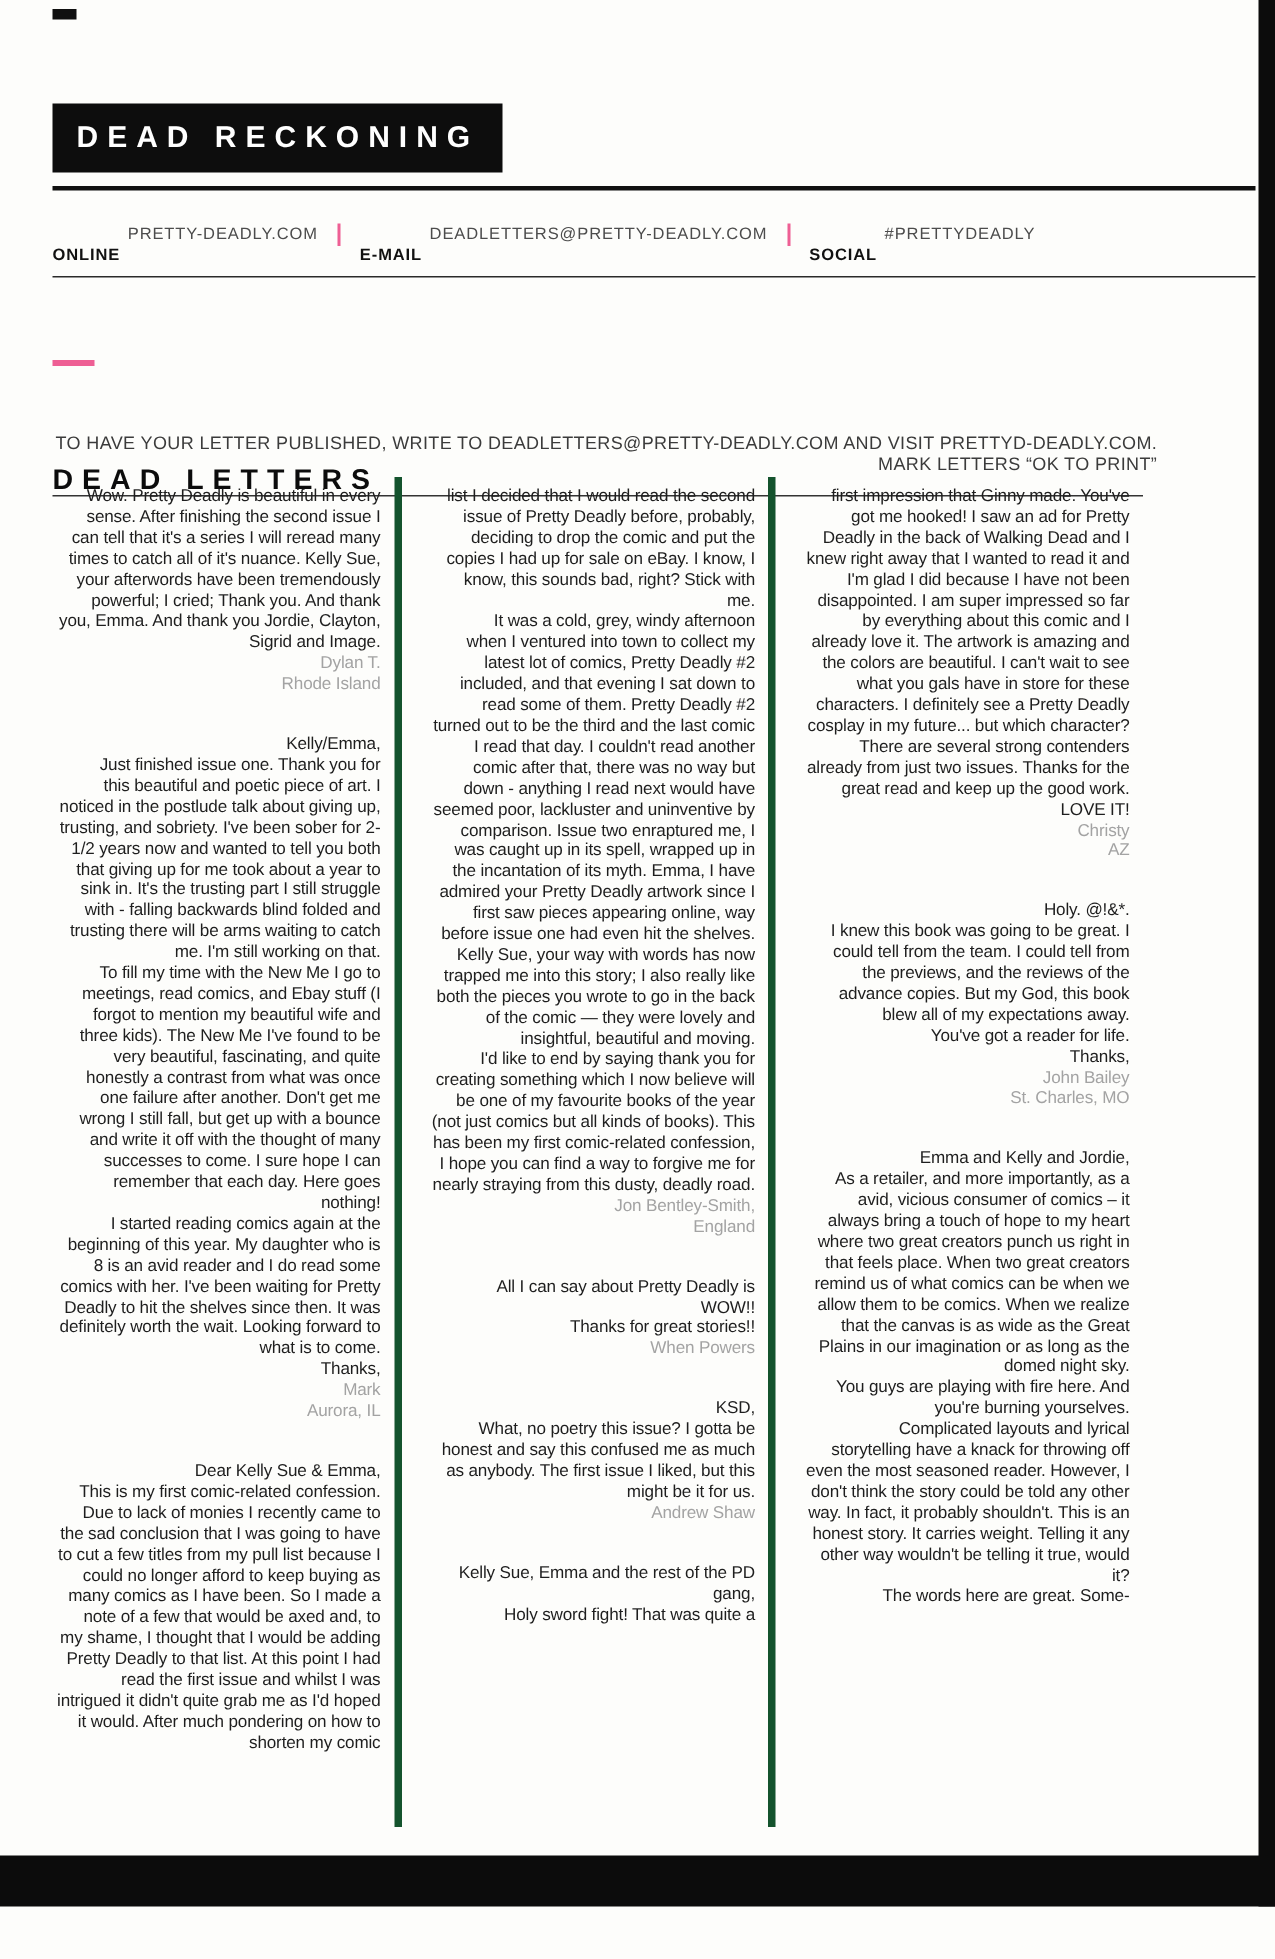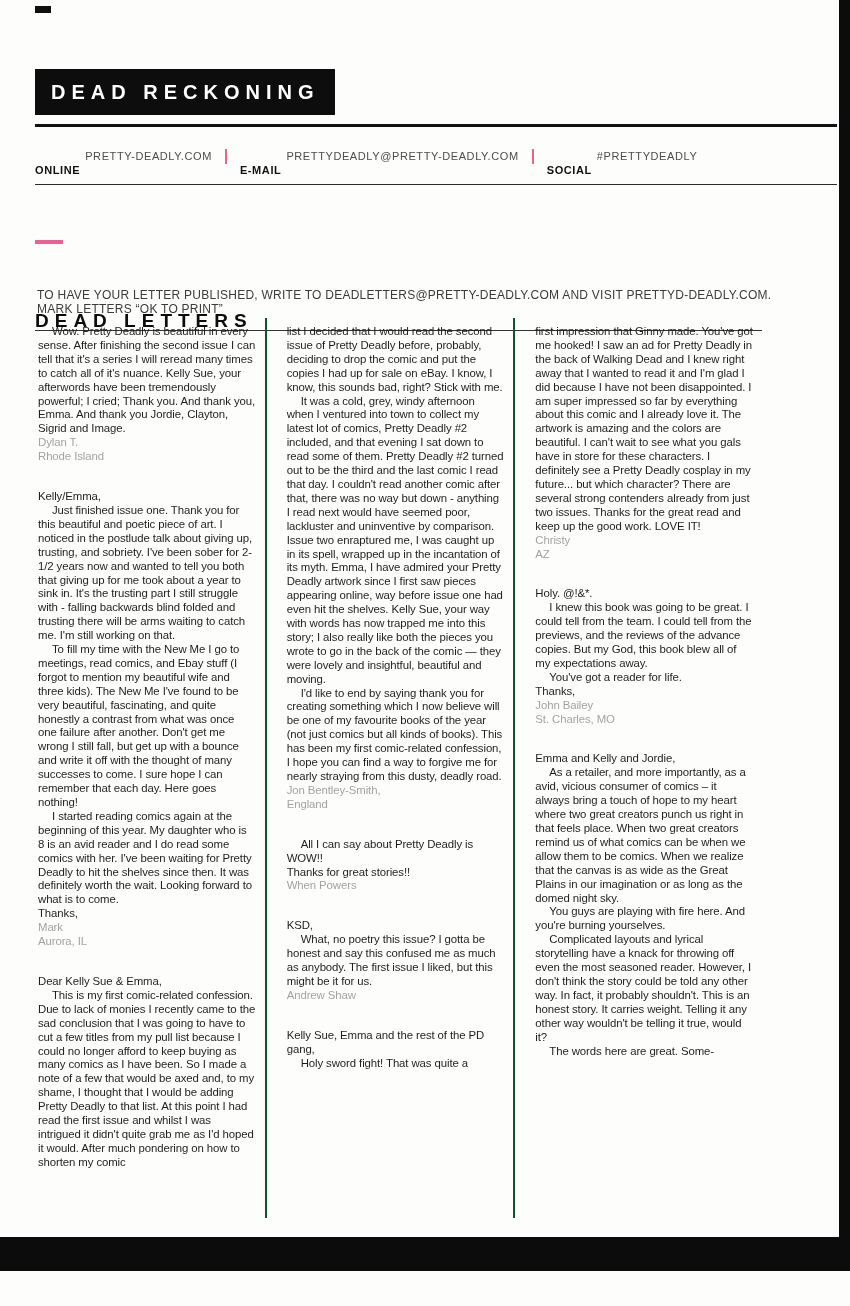--- a/index.html
+++ b/index.html
@@ -3,20 +3,21 @@
 <meta charset="utf-8">
 <style>
   html, body { margin: 0; padding: 0; }
   .page {
     position: relative;
     width: 850px;
     height: 1306px;
     background: #fdfdfb;
     font-family: "Liberation Sans", sans-serif;
     overflow: hidden;
+    text-align: right;
   }
   .corner-mark {
     position: absolute; left: 35px; top: 6px;
     width: 16px; height: 7px; background: #101010;
   }
   .masthead {
     position: absolute; left: 35px; top: 69px;
     background: #0d0d0d; color: #ffffff;
     padding: 12px 16px 11px 16px;
   }
@@ -62,21 +63,21 @@
     width: 727px; height: 900px;
     display: flex;
   }
   .column {
     flex: 1 1 0;
     box-sizing: border-box;
     padding: 7px 9px 0 3px;
     overflow: hidden;
   }
   .column + .column {
-    border-left: 2px solid #14532d;
+    border-left: 5px solid #14532d;
     padding-left: 20px;
   }
   .column p {
     margin: 0;
     font-size: 11.4px;
     line-height: 13.9px;
     letter-spacing: -0.1px;
     color: #1e1e1e;
   }
   .column p.indent { text-indent: 14px; }
@@ -105,21 +106,21 @@
   <div class="rule-thick"></div>
 
   <div class="contact-bar">
     <span class="contact-item">
       <span class="contact-label">ONLINE</span>
       <span class="contact-value">PRETTY-DEADLY.COM</span>
     </span>
     <span class="contact-divider"></span>
     <span class="contact-item">
       <span class="contact-label">E-MAIL</span>
-      <span class="contact-value">PRETTYDEADLY@PRETTY-DEADLY.COM</span>
+      <span class="contact-value">DEADLETTERS@PRETTY-DEADLY.COM</span>
     </span>
     <span class="contact-divider"></span>
     <span class="contact-item">
       <span class="contact-label">SOCIAL</span>
       <span class="contact-value">#PRETTYDEADLY</span>
     </span>
   </div>
 
   <div class="rule-thin"></div>
 

